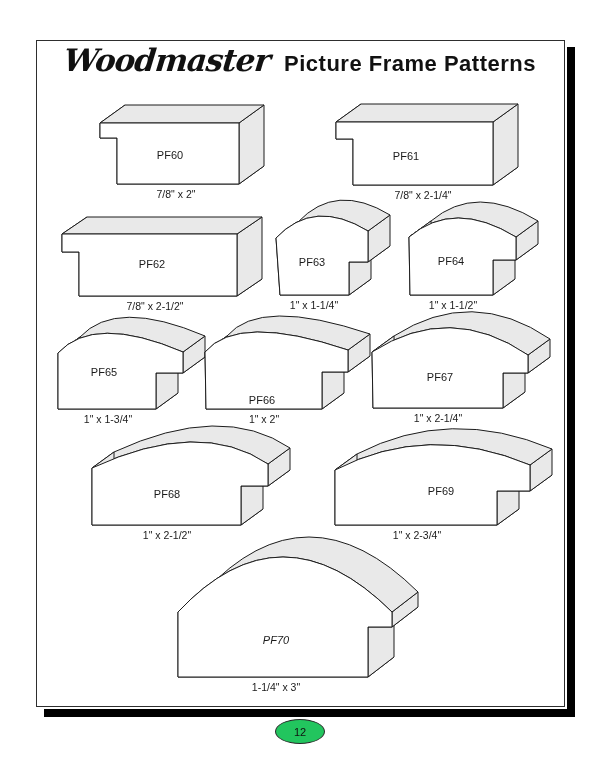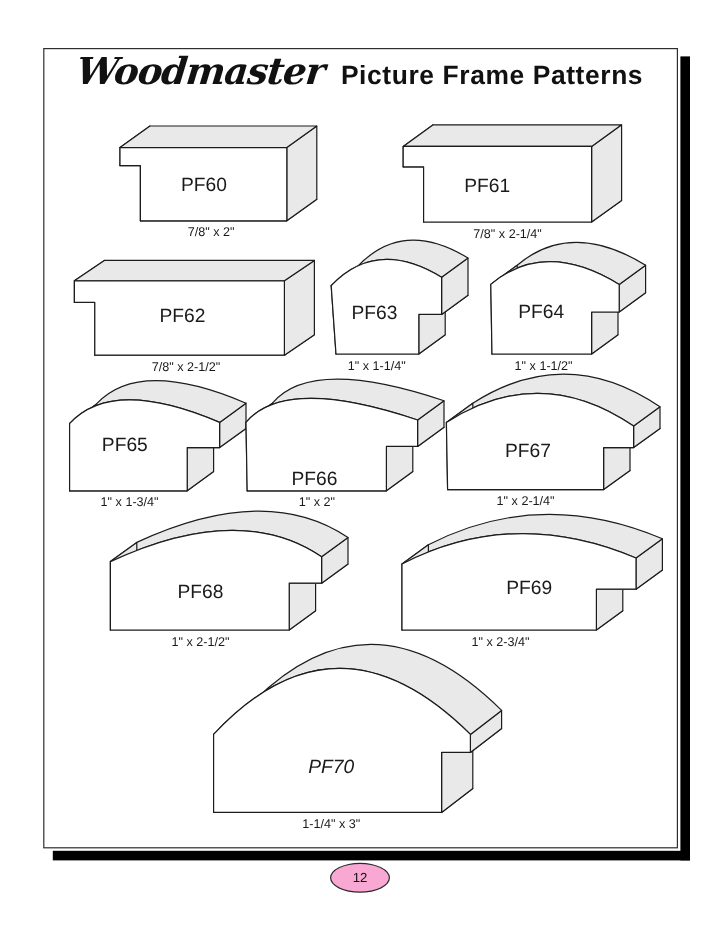--- a/index.html
+++ b/index.html
@@ -11,26 +11,26 @@
   .shadow-bottom{position:absolute;left:44px;top:709px;width:531px;height:8px;background:#000;}
   .title-row{position:absolute;left:0;top:42px;width:100%;display:flex;
              justify-content:center;align-items:baseline;gap:14px;}
   .title-script{font-family:"DejaVu Serif",serif;font-style:italic;font-weight:bold;
                 font-size:31px;transform:skewX(-6deg);letter-spacing:-1px;}
   .title-main{font-family:"Liberation Sans",sans-serif;font-weight:bold;font-size:22px;
               letter-spacing:0.5px;}
   .frames-layer{position:absolute;left:0;top:0;width:600px;height:776px;}
   .frame{position:absolute;}
   .frame svg{position:absolute;left:0;top:0;overflow:visible;}
-  .frame-label{position:absolute;font-size:16px;transform:translate(-50%,-50%);
+  .frame-label{position:absolute;font-size:11px;transform:translate(-50%,-50%);
                white-space:nowrap;color:#1a1a1a;}
   .frame-size{position:absolute;font-size:10.5px;transform:translateX(-50%);
               white-space:nowrap;color:#1a1a1a;}
   .page-num{position:absolute;left:275px;top:719px;width:48px;height:23px;
-            border:1.5px solid #2a2a2a;border-radius:50%;background:#f9a8d4;
+            border:1.5px solid #2a2a2a;border-radius:50%;background:#22c55e;
             display:flex;align-items:center;justify-content:center;font-size:11px;}
 </style>
 </head>
 <body>
 
 <div class="stage">
   <div class="shadow-right"></div>
   <div class="shadow-bottom"></div>
   <div class="page-box"></div>
 

